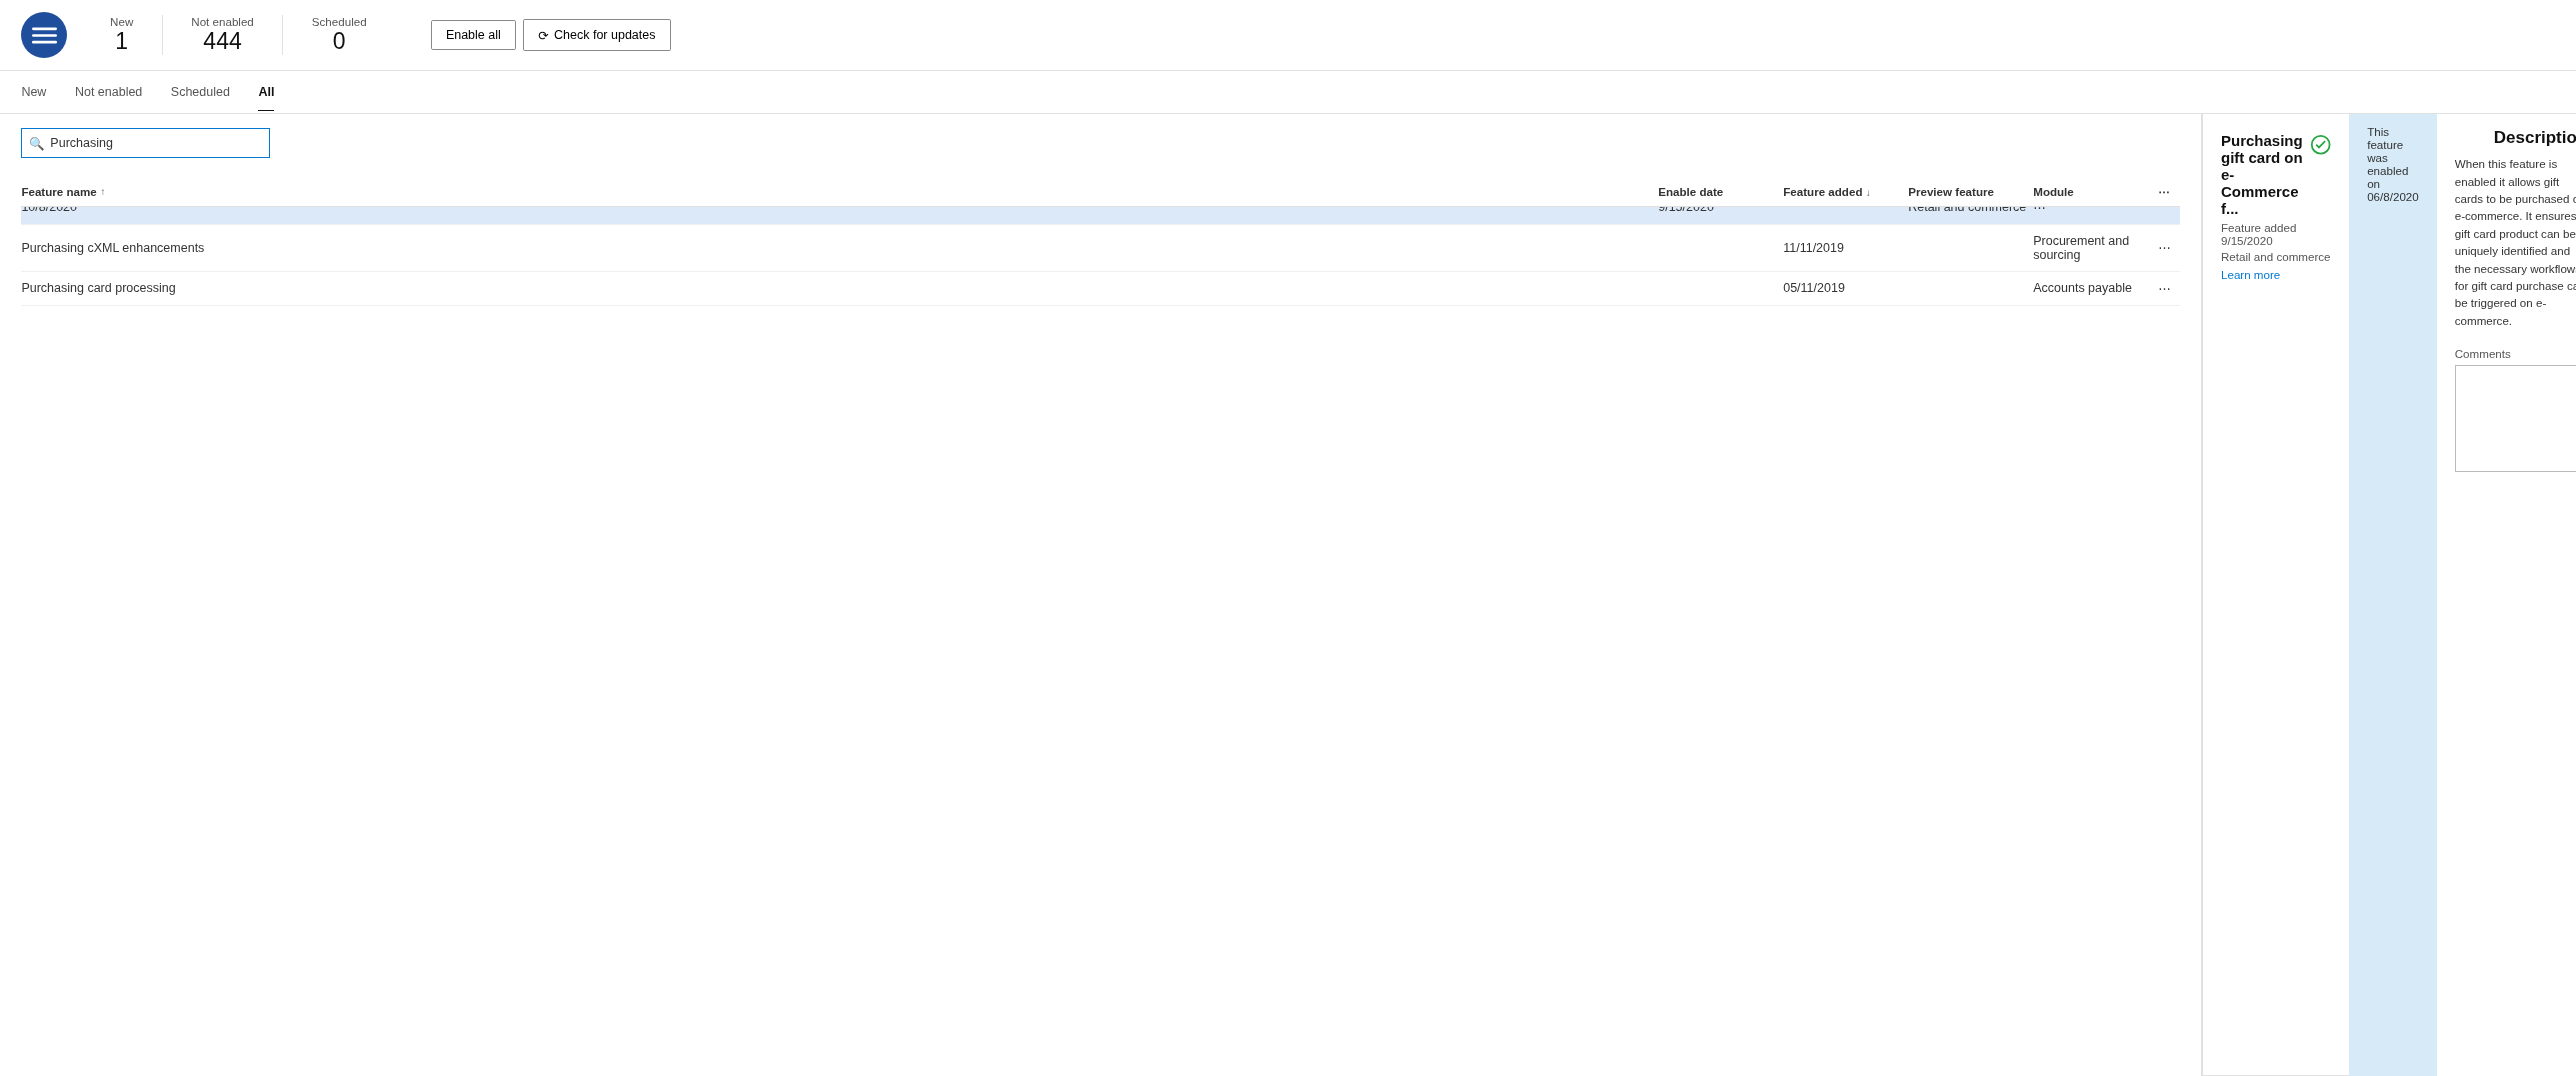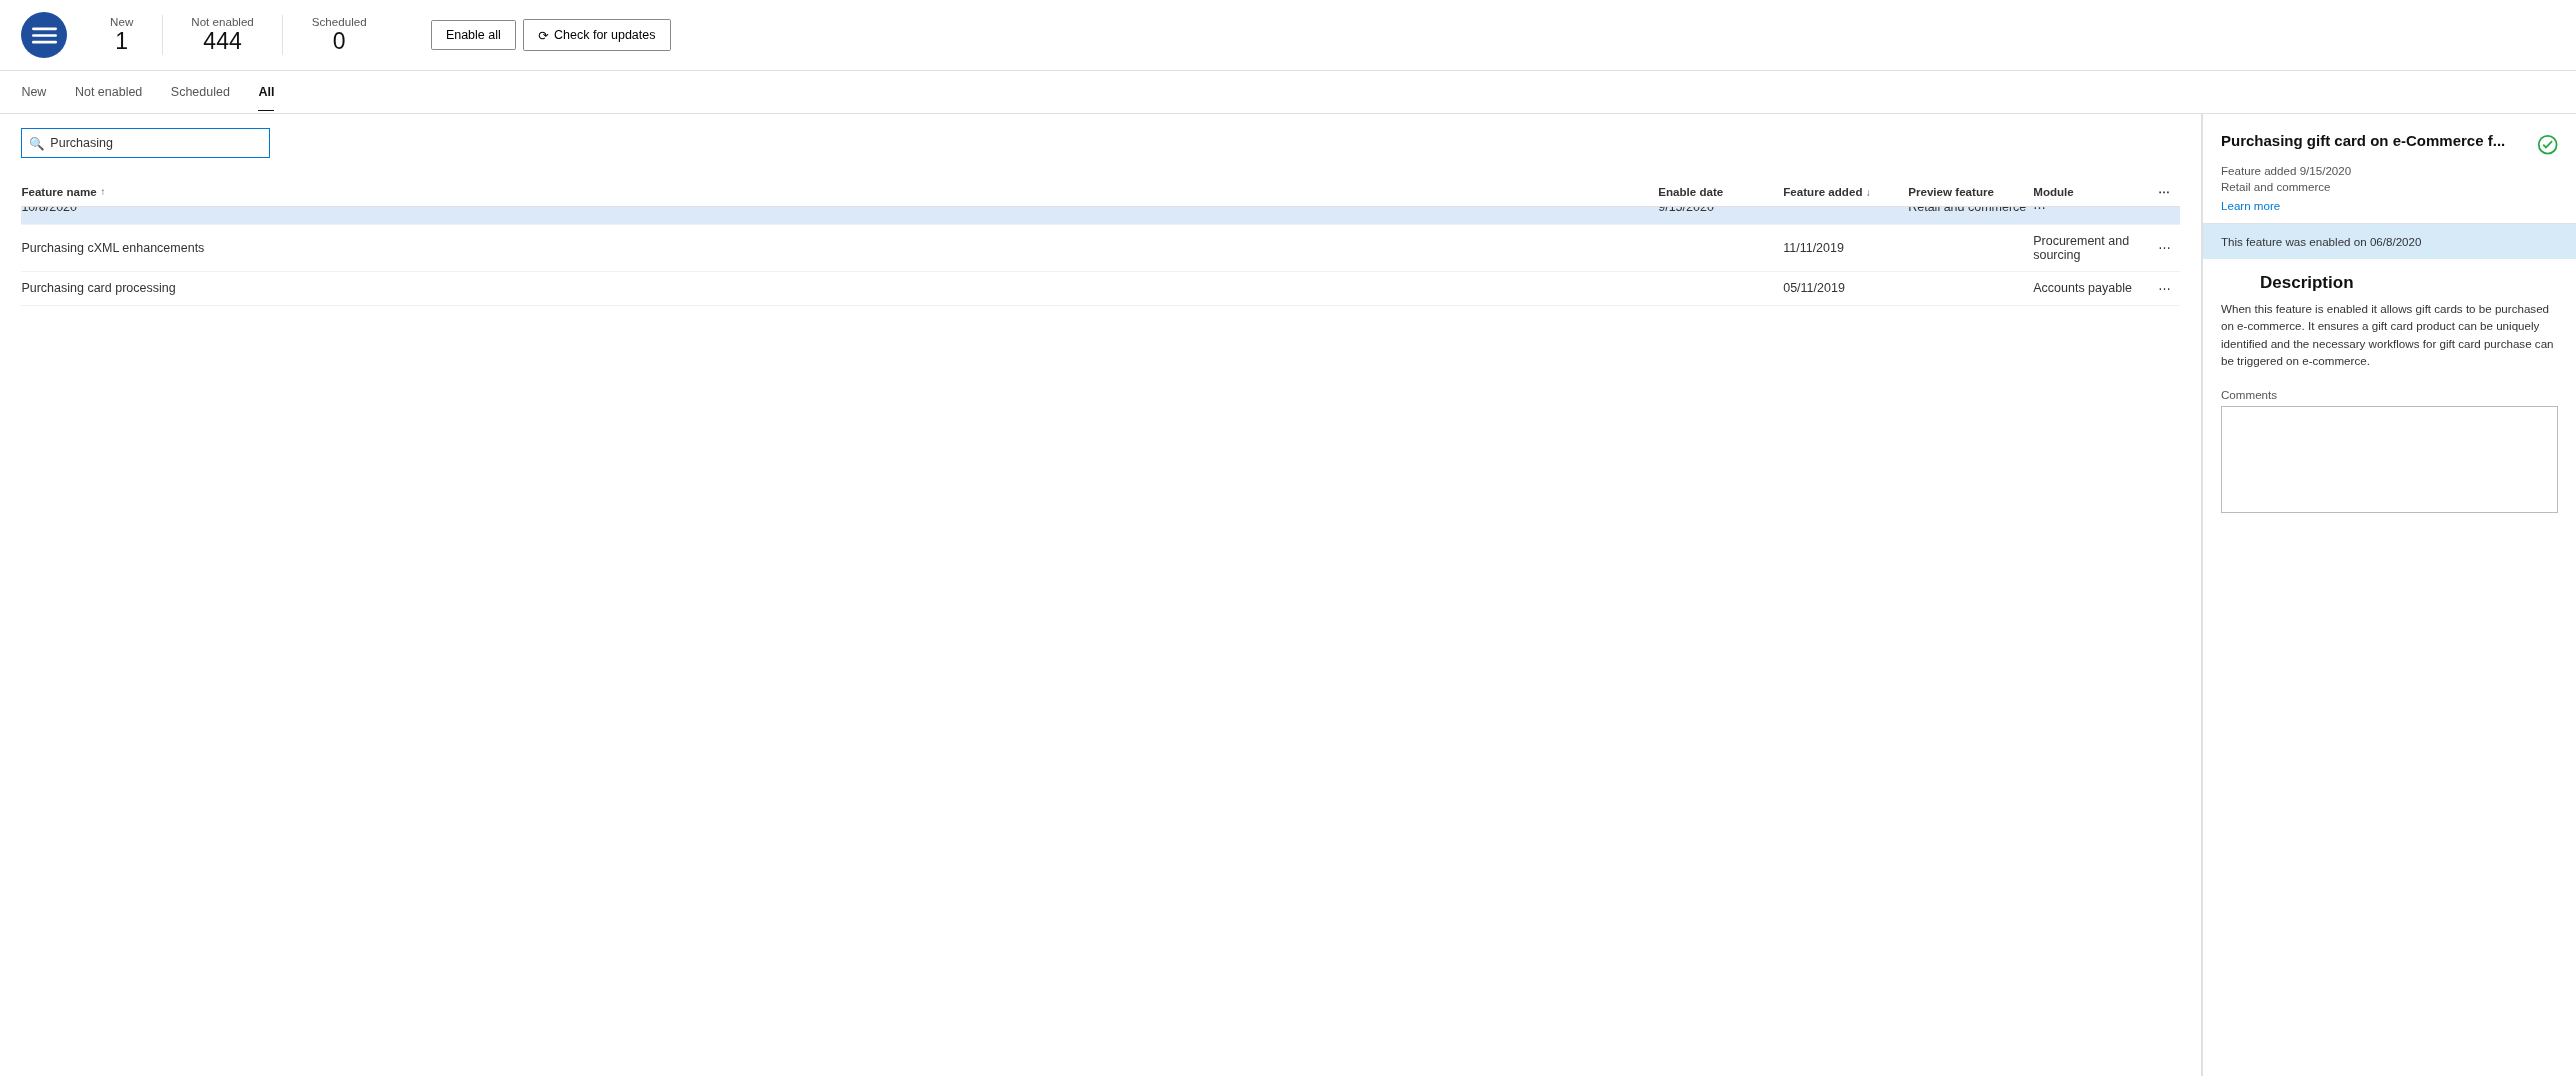--- a/index.html
+++ b/index.html
@@ -166,21 +166,21 @@
     .table-row.selected { background: #dce9f8; }
     .row-name { display: flex; align-items: center; gap: 7.1px; }
     .enabled-icon { color: #28a745; font-size: 14.2px; }
     .col-enable-date { color: #333; }
 
     
     .right-panel {
       width: 374px;
       background: #fff;
       display: flex;
-      flex-direction: column;
+      flex-direction: row;
       overflow-y: auto;
       border-left: 0.9px solid #e0e0e0;
     }
     .detail-header {
       padding: 18px 18px 10.7px;
       border-bottom: 0.9px solid #e0e0e0;
     }
     .detail-title-row {
       display: flex;
       align-items: flex-start;

